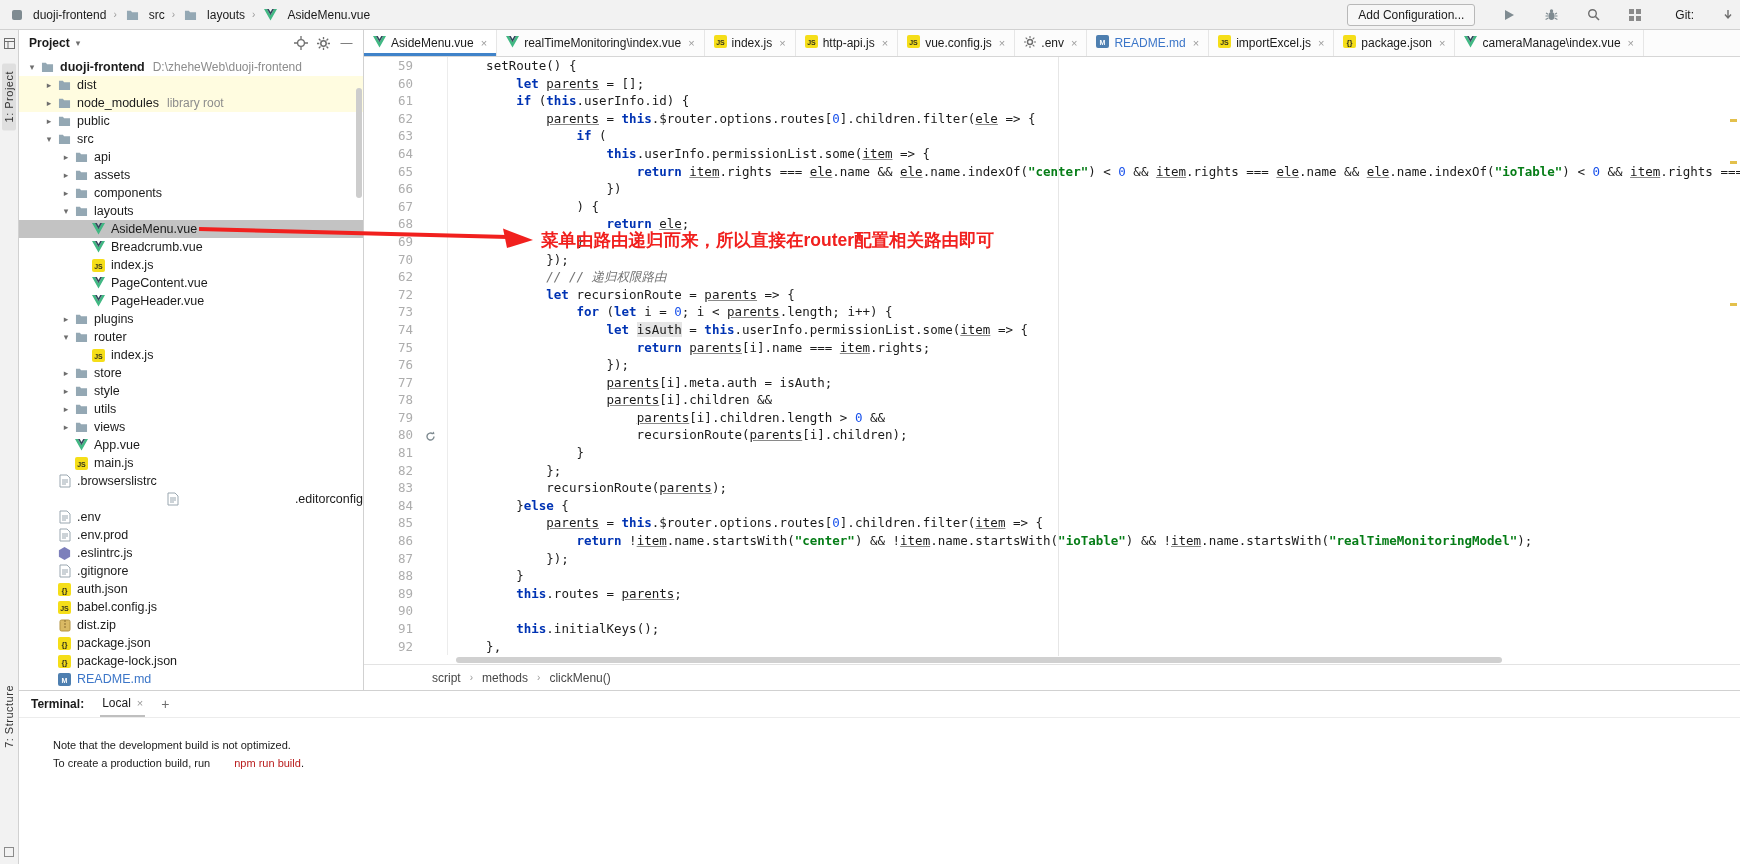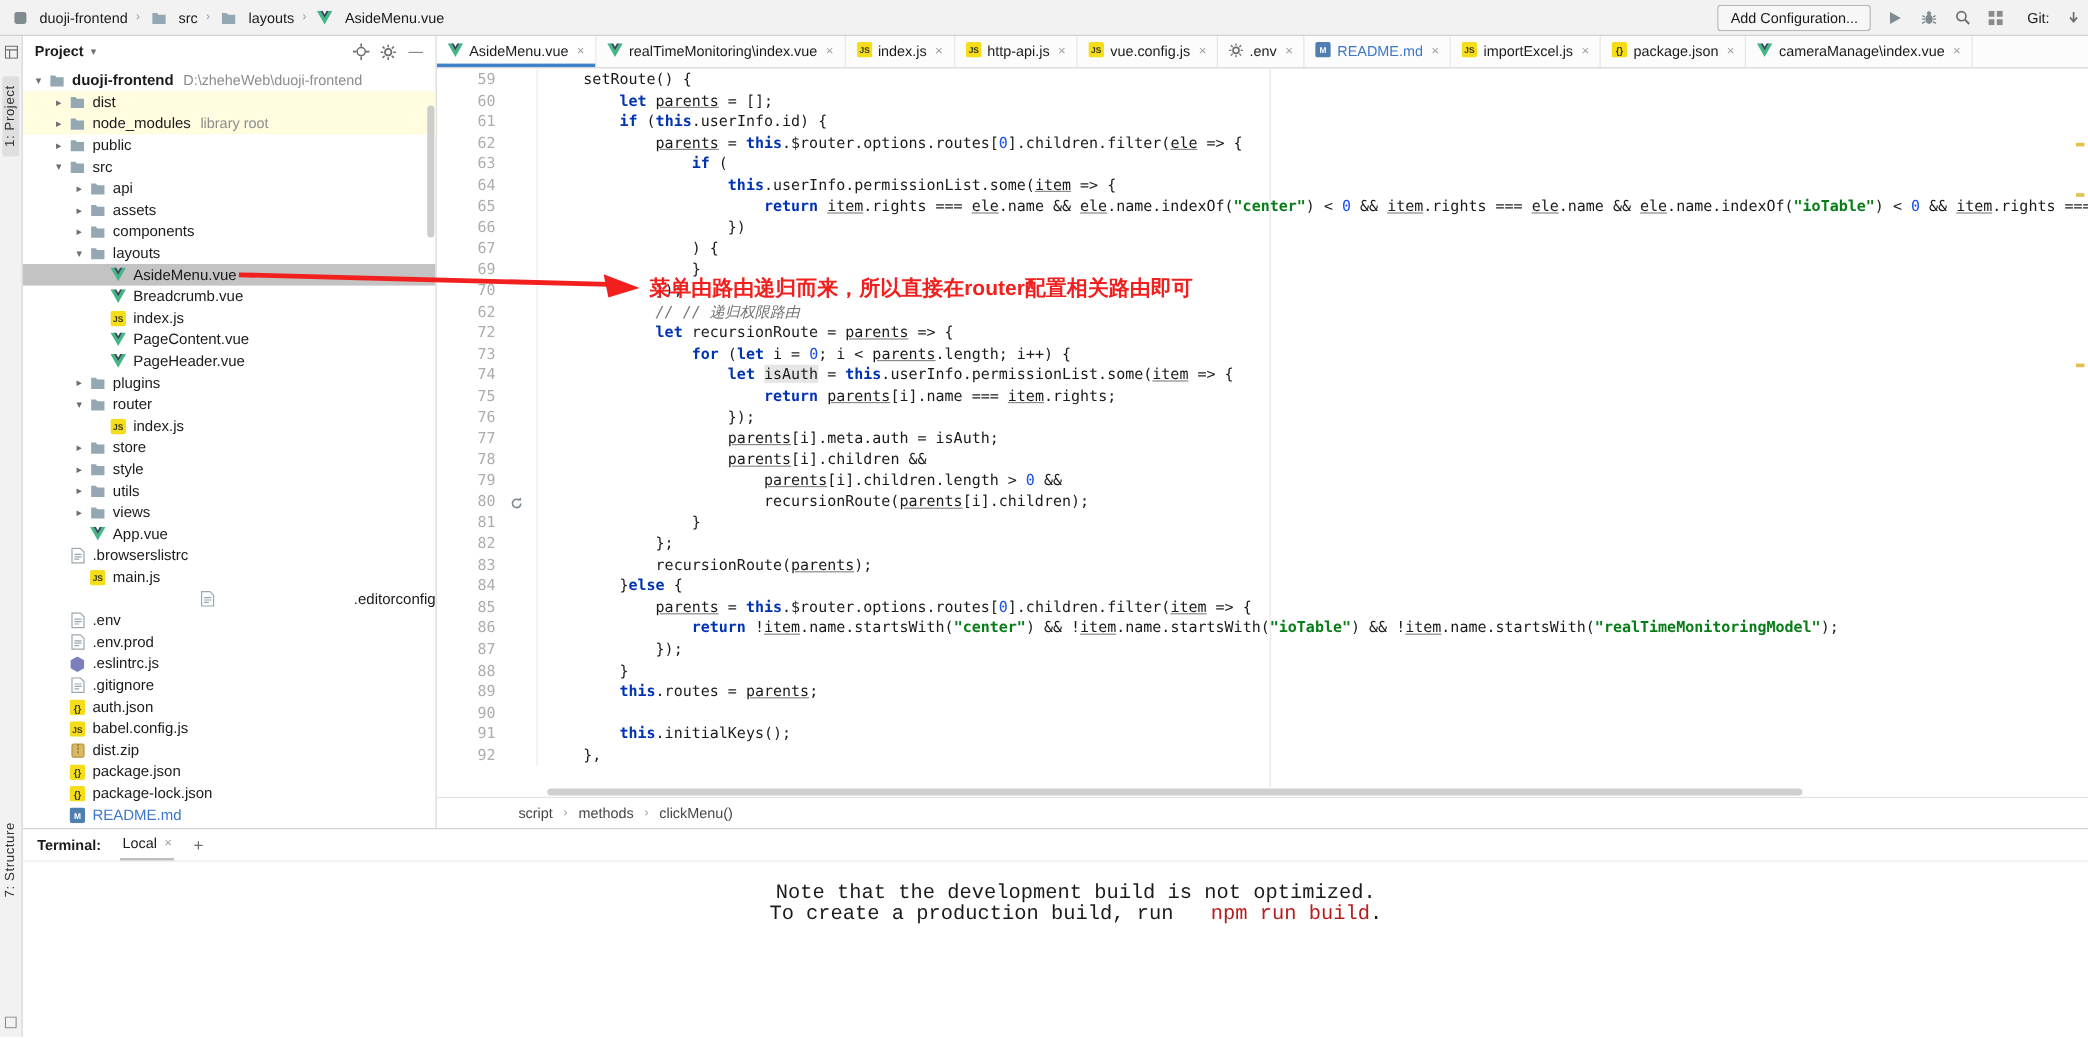--- a/index.html
+++ b/index.html
@@ -4,21 +4,21 @@
 <style>
   * { box-sizing: border-box; margin: 0; padding: 0; }
   body { font-family: "Liberation Sans", "DejaVu Sans", sans-serif; background:#fff; }
   .app { position:relative; width:1740px; height:865px; overflow:hidden; background:#fff; color:#1b1b1b; font-size:12px; }
 
   
   .titlebar { height:30px; background:#F2F2F2; border-bottom:1px solid #D1D1D1; display:flex; align-items:center; justify-content:space-between; padding:0 4px 0 6px; }
   .crumbs { display:flex; align-items:center; gap:5px; white-space:nowrap; }
   .crumb { display:flex; align-items:center; gap:4px; cursor:pointer; padding:2px 2px; }
   .crumb-sep { color:#9A9A9A; font-size:10px; }
-  .tb-right { display:flex; align-items:center; gap:12px; padding-right:0; overflow:hidden; }
+  .tb-right { display:flex; align-items:center; gap:26px; padding-right:0; overflow:hidden; }
   .add-config { background:#F7F7F7; border:1px solid #B8B8B8; border-radius:3px; padding:3px 10px; font-size:12px; color:#1b1b1b; cursor:pointer; }
   .tb-ic { width:16px; height:16px; display:inline-flex; align-items:center; justify-content:center; cursor:pointer; }
   .git-label { color:#1b1b1b; margin-left:6px; }
 
   
   .body-row { display:flex; height:834px; }
   .strip { width:19px; background:#F2F2F2; border-right:1px solid #D1D1D1; display:flex; flex-direction:column; align-items:center; padding:5px 0 4px 0; flex:none; }
   .vtext { writing-mode:vertical-rl; transform:rotate(180deg); font-size:11px; color:#333; cursor:pointer; letter-spacing:.5px; }
   .vtab-project { margin-top:12px; background:#DFDFDF; padding:8px 1px; border-radius:2px; }
   .vtab-structure { margin-bottom:96px; }
@@ -71,21 +71,21 @@
   .edc-item { cursor:pointer; }
   .edc-sep { color:#9A9A9A; font-size:10px; }
 
   
   .terminal { height:174px; flex:none; border-top:1px solid #D1D1D1; background:#fff; display:flex; flex-direction:column; }
   .term-head { height:27px; flex:none; display:flex; align-items:center; gap:16px; padding-left:12px; border-bottom:1px solid #ECECEC; }
   .term-title { font-weight:bold; cursor:pointer; }
   .term-tab { display:flex; align-items:center; gap:6px; cursor:pointer; padding:5px 2px; border-bottom:2px solid #BFBFBF; }
   .term-close { color:#9B9B9B; font-size:11px; }
   .term-plus { color:#6E6E6E; font-size:14px; cursor:pointer; }
-  .term-body { flex:1; font-family:Liberation Mono, monospace; font-size:17px; line-height:18px; padding:18px 0 0 34px; color:#1b1b1b;text-align:center; }
+  .term-body { flex:1; font-family:Liberation Sans, sans-serif; font-size:11px; line-height:18px; padding:18px 0 0 34px; color:#1b1b1b; }
 
   
   .overlay { position:absolute; inset:0; pointer-events:none; z-index:40; }
   .annot-text { position:absolute; left:541px; top:228px; font-size:17.5px; font-weight:600; white-space:nowrap; }
 </style>
 </head>
 <body>
 
 <div class="app">
 
@@ -404,39 +404,39 @@
               <div class="tree-row" style="padding-left: 40px;">
                 <span class="chev"></span>
                 <span class="ti">
                   <svg width="13" height="12" viewBox="0 0 13 12">
                     <path d="M0 0h2.9L6.5 6.2 10.1 0H13L6.5 11.4z" fill="#41B883"></path>
                     <path d="M2.9 0h1.9l1.7 3 1.7-3h1.9L6.5 6.2z" fill="#35495E"></path>
                   </svg>
                 </span>
                 <span class="lbl">App.vue</span>
               </div>
+              <div class="tree-row" style="padding-left: 40px;">
+                <span class="chev"></span>
+                <span class="ti">
+                  <svg width="13" height="13">
+                    <rect width="13" height="13" rx="2" fill="#F5DE19"></rect>
+                    <text x="6.5" y="9.5" font-size="7" font-weight="bold" text-anchor="middle" fill="#33331E">JS</text>
+                  </svg>
+                </span>
+                <span class="lbl">main.js</span>
+              </div>
               <div class="tree-row" style="padding-left: 23px;">
                 <span class="chev"></span>
                 <span class="ti">
                   <svg width="12" height="14" viewBox="0 0 12 14">
                     <path d="M1 1h7l3 3v9H1z" fill="#fff" stroke="#9AA7B0"></path>
                     <path d="M3 6h6M3 8h6M3 10h4" stroke="#9AA7B0"></path>
                   </svg>
                 </span>
                 <span class="lbl">.browserslistrc</span>
-              </div>
-              <div class="tree-row" style="padding-left: 40px;">
-                <span class="chev"></span>
-                <span class="ti">
-                  <svg width="13" height="13">
-                    <rect width="13" height="13" rx="2" fill="#F5DE19"></rect>
-                    <text x="6.5" y="9.5" font-size="7" font-weight="bold" text-anchor="middle" fill="#33331E">JS</text>
-                  </svg>
-                </span>
-                <span class="lbl">main.js</span>
               </div>
               <div class="tree-row" style="padding-left: 23px; justify-content: space-between;">
                 <span class="chev"></span>
                 <span class="ti">
                   <svg width="12" height="14" viewBox="0 0 12 14">
                     <path d="M1 1h7l3 3v9H1z" fill="#fff" stroke="#9AA7B0"></path>
                     <path d="M3 6h6M3 8h6M3 10h4" stroke="#9AA7B0"></path>
                   </svg>
                 </span>
                 <span class="lbl">.editorconfig</span>
@@ -632,20 +632,21 @@
             <div>
                 <div class="cl"><span class="ln">59</span><span class="lc"><span class="tk-t">    setRoute() {</span></span></div>
                 <div class="cl"><span class="ln">60</span><span class="lc"><span class="tk-t">        </span><span class="tk-k">let</span><span class="tk-t"> </span><span class="tk-u">parents</span><span class="tk-t"> = [];</span></span></div>
                 <div class="cl"><span class="ln">61</span><span class="lc"><span class="tk-t">        </span><span class="tk-k">if</span><span class="tk-t"> (</span><span class="tk-k">this</span><span class="tk-t">.userInfo.id) {</span></span></div>
                 <div class="cl"><span class="ln">62</span><span class="lc"><span class="tk-t">            </span><span class="tk-u">parents</span><span class="tk-t"> = </span><span class="tk-k">this</span><span class="tk-t">.$router.options.routes[</span><span class="tk-n">0</span><span class="tk-t">].children.filter(</span><span class="tk-u">ele</span><span class="tk-t"> =&gt; {</span></span></div>
                 <div class="cl"><span class="ln">63</span><span class="lc"><span class="tk-t">                </span><span class="tk-k">if</span><span class="tk-t"> (</span></span></div>
                 <div class="cl"><span class="ln">64</span><span class="lc"><span class="tk-t">                    </span><span class="tk-k">this</span><span class="tk-t">.userInfo.permissionList.some(</span><span class="tk-u">item</span><span class="tk-t"> =&gt; {</span></span></div>
                 <div class="cl"><span class="ln">65</span><span class="lc"><span class="tk-t">                        </span><span class="tk-k">return</span><span class="tk-t"> </span><span class="tk-u">item</span><span class="tk-t">.rights === </span><span class="tk-u">ele</span><span class="tk-t">.name &amp;&amp; </span><span class="tk-u">ele</span><span class="tk-t">.name.indexOf(</span><span class="tk-s">"center"</span><span class="tk-t">) &lt; </span><span class="tk-n">0</span><span class="tk-t"> &amp;&amp; </span><span class="tk-u">item</span><span class="tk-t">.rights === </span><span class="tk-u">ele</span><span class="tk-t">.name &amp;&amp; </span><span class="tk-u">ele</span><span class="tk-t">.name.indexOf(</span><span class="tk-s">"ioTable"</span><span class="tk-t">) &lt; </span><span class="tk-n">0</span><span class="tk-t"> &amp;&amp; </span><span class="tk-u">item</span><span class="tk-t">.rights === </span></span></div>
                 <div class="cl"><span class="ln">66</span><span class="lc"><span class="tk-t">                    })</span></span></div>
                 <div class="cl"><span class="ln">67</span><span class="lc"><span class="tk-t">                ) {</span></span></div>
+                <div class="cl"><span class="ln">68</span><span class="lc"><span class="tk-t">                    </span><span class="tk-k">return</span><span class="tk-t"> </span><span class="tk-u">ele</span><span class="tk-t">;</span></span></div>
                 <div class="cl"><span class="ln">69</span><span class="lc"><span class="tk-t">                }</span></span></div>
                 <div class="cl"><span class="ln">70</span><span class="lc"><span class="tk-t">            });</span></span></div>
                 <div class="cl"><span class="ln">62</span><span class="lc"><span class="tk-t">            </span><span class="tk-c">// // 递归权限路由</span></span></div>
                 <div class="cl"><span class="ln">72</span><span class="lc"><span class="tk-t">            </span><span class="tk-k">let</span><span class="tk-t"> recursionRoute = </span><span class="tk-u">parents</span><span class="tk-t"> =&gt; {</span></span></div>
                 <div class="cl"><span class="ln">73</span><span class="lc"><span class="tk-t">                </span><span class="tk-k">for</span><span class="tk-t"> (</span><span class="tk-k">let</span><span class="tk-t"> i = </span><span class="tk-n">0</span><span class="tk-t">; i &lt; </span><span class="tk-u">parents</span><span class="tk-t">.length; i++) {</span></span></div>
                 <div class="cl"><span class="ln">74</span><span class="lc"><span class="tk-t">                    </span><span class="tk-k">let</span><span class="tk-t"> </span><span class="tk-h">isAuth</span><span class="tk-t"> = </span><span class="tk-k">this</span><span class="tk-t">.userInfo.permissionList.some(</span><span class="tk-u">item</span><span class="tk-t"> =&gt; {</span></span></div>
                 <div class="cl"><span class="ln">75</span><span class="lc"><span class="tk-t">                        </span><span class="tk-k">return</span><span class="tk-t"> </span><span class="tk-u">parents</span><span class="tk-t">[i].name === </span><span class="tk-u">item</span><span class="tk-t">.rights;</span></span></div>
                 <div class="cl"><span class="ln">76</span><span class="lc"><span class="tk-t">                    });</span></span></div>
                 <div class="cl"><span class="ln">77</span><span class="lc"><span class="tk-t">                    </span><span class="tk-u">parents</span><span class="tk-t">[i].meta.auth = isAuth;</span></span></div>
                 <div class="cl"><span class="ln">78</span><span class="lc"><span class="tk-t">                    </span><span class="tk-u">parents</span><span class="tk-t">[i].children &amp;&amp;</span></span></div>

